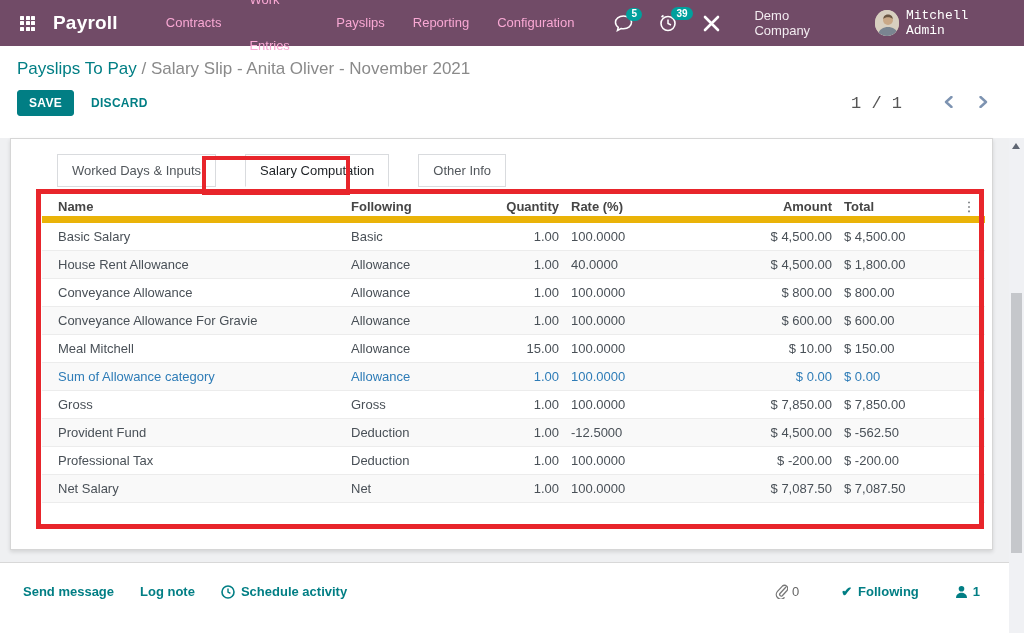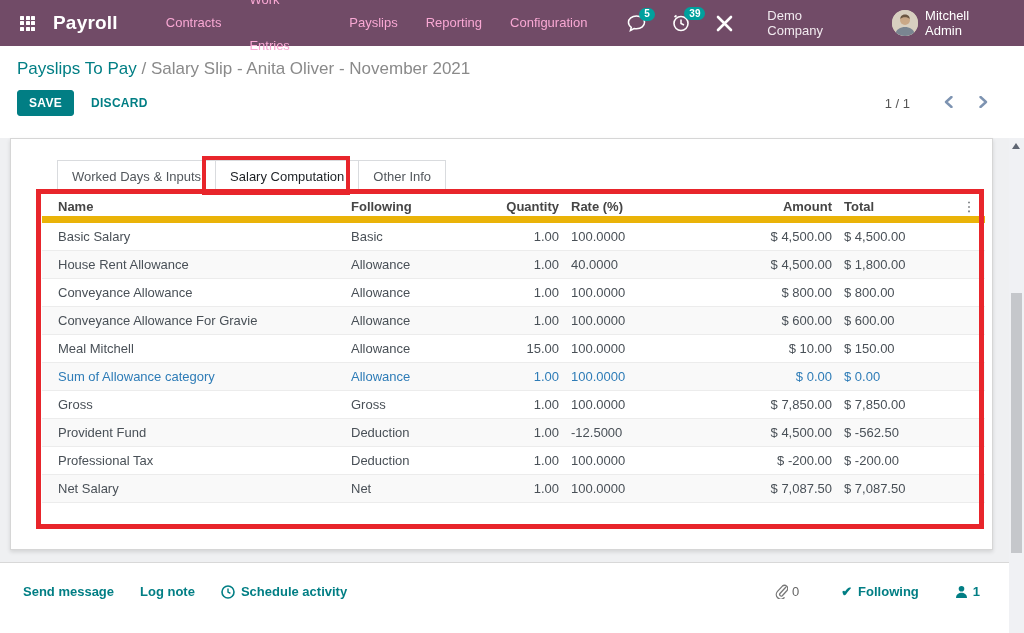--- a/index.html
+++ b/index.html
@@ -29,49 +29,49 @@
   .nav-right { margin-left: auto; display: flex; align-items: center; }
   .icon-btn { position: relative; margin-left: 26px; cursor: pointer; display: flex; align-items: center; }
   .icon-btn svg { display: block; }
   .badge {
     position: absolute; top: -7px; left: 12px; background: var(--badge); color: #fff;
     font-size: 10px; font-weight: 700; border-radius: 9px; padding: 1.5px 5px; line-height: 1;
   }
   .company { font-size: 13px; margin-left: 34px; cursor: pointer; color: #f2ebf0; }
   .user { display: flex; align-items: center; margin-left: 32px; cursor: pointer; }
   .avatar { width: 26px; height: 26px; border-radius: 50%; overflow: hidden; margin-right: 7px; background:#d8cfc0; }
-  .user-name { font-size: 13px; color: #fff; }
+  .user-name { font-size: 13px; color: #fff; font-family: Liberation Mono, monospace; }
 
   
   .control-panel { background: #fff; padding: 13px 16px 0 17px; height: 92px; }
   .breadcrumb { font-size: 17px; }
   .breadcrumb .parent { color: var(--teal); cursor: pointer; }
   .breadcrumb .sep, .breadcrumb .current { color: var(--muted); }
   .actions { margin-top: 11px; display: flex; align-items: center; }
   .btn-save {
     background: var(--teal); border: 1px solid var(--teal); color: #fff; font-size: 12px; font-weight: 700;
     padding: 5px 11px; border-radius: 3px; cursor: pointer; letter-spacing: .3px;
     font-family: "Liberation Sans", sans-serif;
   }
   .btn-discard {
     background: transparent; border: none; color: var(--teal); font-size: 12px; font-weight: 700;
     margin-left: 17px; cursor: pointer; letter-spacing: .3px; font-family: "Liberation Sans", sans-serif;
   }
   .pager { margin-left: auto; display: flex; align-items: center; margin-right: 14px; }
-  .pager-text { font-size: 13px; color: #555; margin-right: 28px; }
+  .pager-text { font-size: 17px; color: #555; margin-right: 36px; font-family: Liberation Mono, monospace; }
   .pager-prev, .pager-next { cursor: pointer; padding: 2px 6px; }
   .pager-next { margin-left: 14px; }
 
   
   .content { position: absolute; top: 138px; left: 0; width: 1024px; height: 424px; background: #eff0f2; }
   .sheet {
     position: absolute; left: 10px; top: 0; width: 983px; height: 412px;
     background: #fff; border: 1px solid #d6d6d6; box-shadow: 0 2px 4px rgba(0,0,0,.12);
   }
-  .tabs { position: absolute; left: 46px; top: 21px; display: flex; }
+  .tabs { position: absolute; left: 46px; top: 15px; display: flex; gap: 30px; }
   .tab {
     border: 1px solid #d9dbde; background: #fff; padding: 8px 14px; font-size: 13px;
     color: #52575c; cursor: pointer; margin-left: -1px; white-space: nowrap;
   }
   .tab:first-child { margin-left: 0; }
   .tab.active { color: #1d2125; border-bottom-color: #fff; }
 
   .ltable { position: absolute; left: 31px; top: 58px; width: 943px; font-size: 13px; }
   .thead { display: flex; align-items: center; height: 26px; border-bottom: 7px solid #eab308; font-weight: 700; color: #454545; }
   .trow { display: flex; align-items: center; height: 28px; border-bottom: 1px solid #ececec; color: #495057; cursor: pointer; }

